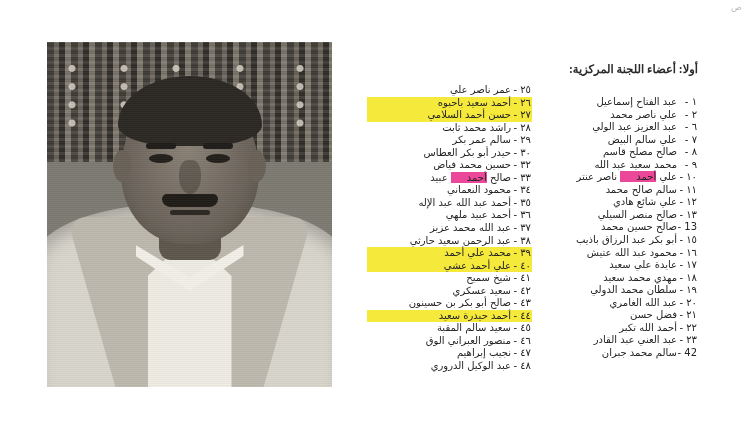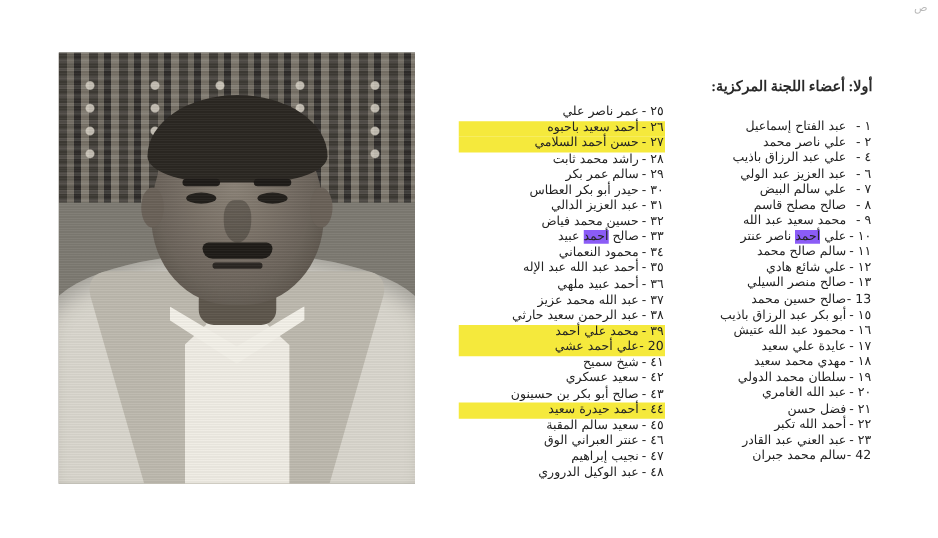--- a/index.html
+++ b/index.html
@@ -258,21 +258,22 @@
   }
   .entry .num {
     display: inline-block;
     min-width: 20px;
   }
   .entry.hl {
     background: #f5e93c;
     padding-left: 20px;
   }
   .entry.hl-part .mark {
-    background: #8b5cf6;
+    background: #ec4899;
+    padding-left: 16px;
   }
 </style>
 </head>
 <body>
 
 <div class="page">
 
   <div class="corner-mark">ص</div>
 
   <div class="photo-wrap">
@@ -305,21 +306,20 @@
 
       <div class="photo-grain"></div>
     </div>
   </div>
 
   <div class="heading">أولا: أعضاء اللجنة المركزية:</div>
 
   <div class="col col-right">
       <span class="entry"><span class="num">١ -</span><span>عبد الفتاح إسماعيل</span></span>
       <span class="entry"><span class="num">٢ -</span><span>علي ناصر محمد</span></span>
-      <span class="entry"><span class="num">٤ -</span><span>علي عبد الرزاق باذيب</span></span>
       <span class="entry"><span class="num">٦ -</span><span>عبد العزيز عبد الولي</span></span>
       <span class="entry"><span class="num">٧ -</span><span>علي سالم البيض</span></span>
       <span class="entry"><span class="num">٨ -</span><span>صالح مصلح قاسم</span></span>
       <span class="entry"><span class="num">٩ -</span><span>محمد سعيد عبد الله</span></span>
       <span class="entry hl-part"><span class="num">١٠ -</span><span>علي <span class="mark">أحمد</span> ناصر عنتر</span></span>
       <span class="entry"><span class="num">١١ -</span><span>سالم صالح محمد</span></span>
       <span class="entry"><span class="num">١٢ -</span><span>علي شائع هادي</span></span>
       <span class="entry"><span class="num">١٣ -</span><span>صالح منصر السيلي</span></span>
       <span class="entry"><span class="num">13 -</span><span>صالح حسين محمد</span></span>
       <span class="entry"><span class="num">١٥ -</span><span>أبو بكر عبد الرزاق باذيب</span></span>
@@ -334,33 +334,32 @@
       <span class="entry"><span class="num">42 -</span><span>سالم محمد جبران</span></span>
     </div>
 
   <div class="col col-left">
       <span class="entry"><span class="num">٢٥ -</span><span>عمر ناصر علي</span></span>
       <span class="entry hl"><span class="num">٢٦ -</span><span>أحمد سعيد باحبوه</span></span>
       <span class="entry hl"><span class="num">٢٧ -</span><span>حسن أحمد السلامي</span></span>
       <span class="entry"><span class="num">٢٨ -</span><span>راشد محمد ثابت</span></span>
       <span class="entry"><span class="num">٢٩ -</span><span>سالم عمر بكر</span></span>
       <span class="entry"><span class="num">٣٠ -</span><span>حيدر أبو بكر العطاس</span></span>
-      <span class="entry"><span class="num">٣١ -</span><span>عبد العزيز الدالي</span></span>
       <span class="entry"><span class="num">٣٢ -</span><span>حسين محمد فياض</span></span>
       <span class="entry hl-part"><span class="num">٣٣ -</span><span>صالح <span class="mark">أحمد</span> عبيد</span></span>
       <span class="entry"><span class="num">٣٤ -</span><span>محمود النعماني</span></span>
       <span class="entry"><span class="num">٣٥ -</span><span>أحمد عبد الله عبد الإله</span></span>
       <span class="entry"><span class="num">٣٦ -</span><span>أحمد عبيد ملهي</span></span>
       <span class="entry"><span class="num">٣٧ -</span><span>عبد الله محمد عزيز</span></span>
       <span class="entry"><span class="num">٣٨ -</span><span>عبد الرحمن سعيد حارثي</span></span>
       <span class="entry hl"><span class="num">٣٩ -</span><span>محمد علي أحمد</span></span>
-      <span class="entry hl"><span class="num">20 -</span><span>علي أحمد عشي</span></span>
+      <span class="entry hl"><span class="num">٤٠ -</span><span>علي أحمد عشي</span></span>
       <span class="entry"><span class="num">٤١ -</span><span>شيخ سميح</span></span>
       <span class="entry"><span class="num">٤٢ -</span><span>سعيد عسكري</span></span>
       <span class="entry"><span class="num">٤٣ -</span><span>صالح أبو بكر بن حسينون</span></span>
       <span class="entry hl"><span class="num">٤٤ -</span><span>أحمد حيدرة سعيد</span></span>
       <span class="entry"><span class="num">٤٥ -</span><span>سعيد سالم المقبة</span></span>
-      <span class="entry"><span class="num">٤٦ -</span><span>عنتر العبراني الوق</span></span>
+      <span class="entry"><span class="num">٤٦ -</span><span>منصور العبراني الوق</span></span>
       <span class="entry"><span class="num">٤٧ -</span><span>نجيب إبراهيم</span></span>
       <span class="entry"><span class="num">٤٨ -</span><span>عبد الوكيل الدروري</span></span>
     </div>
 
 </div>
 
 </body></html>

